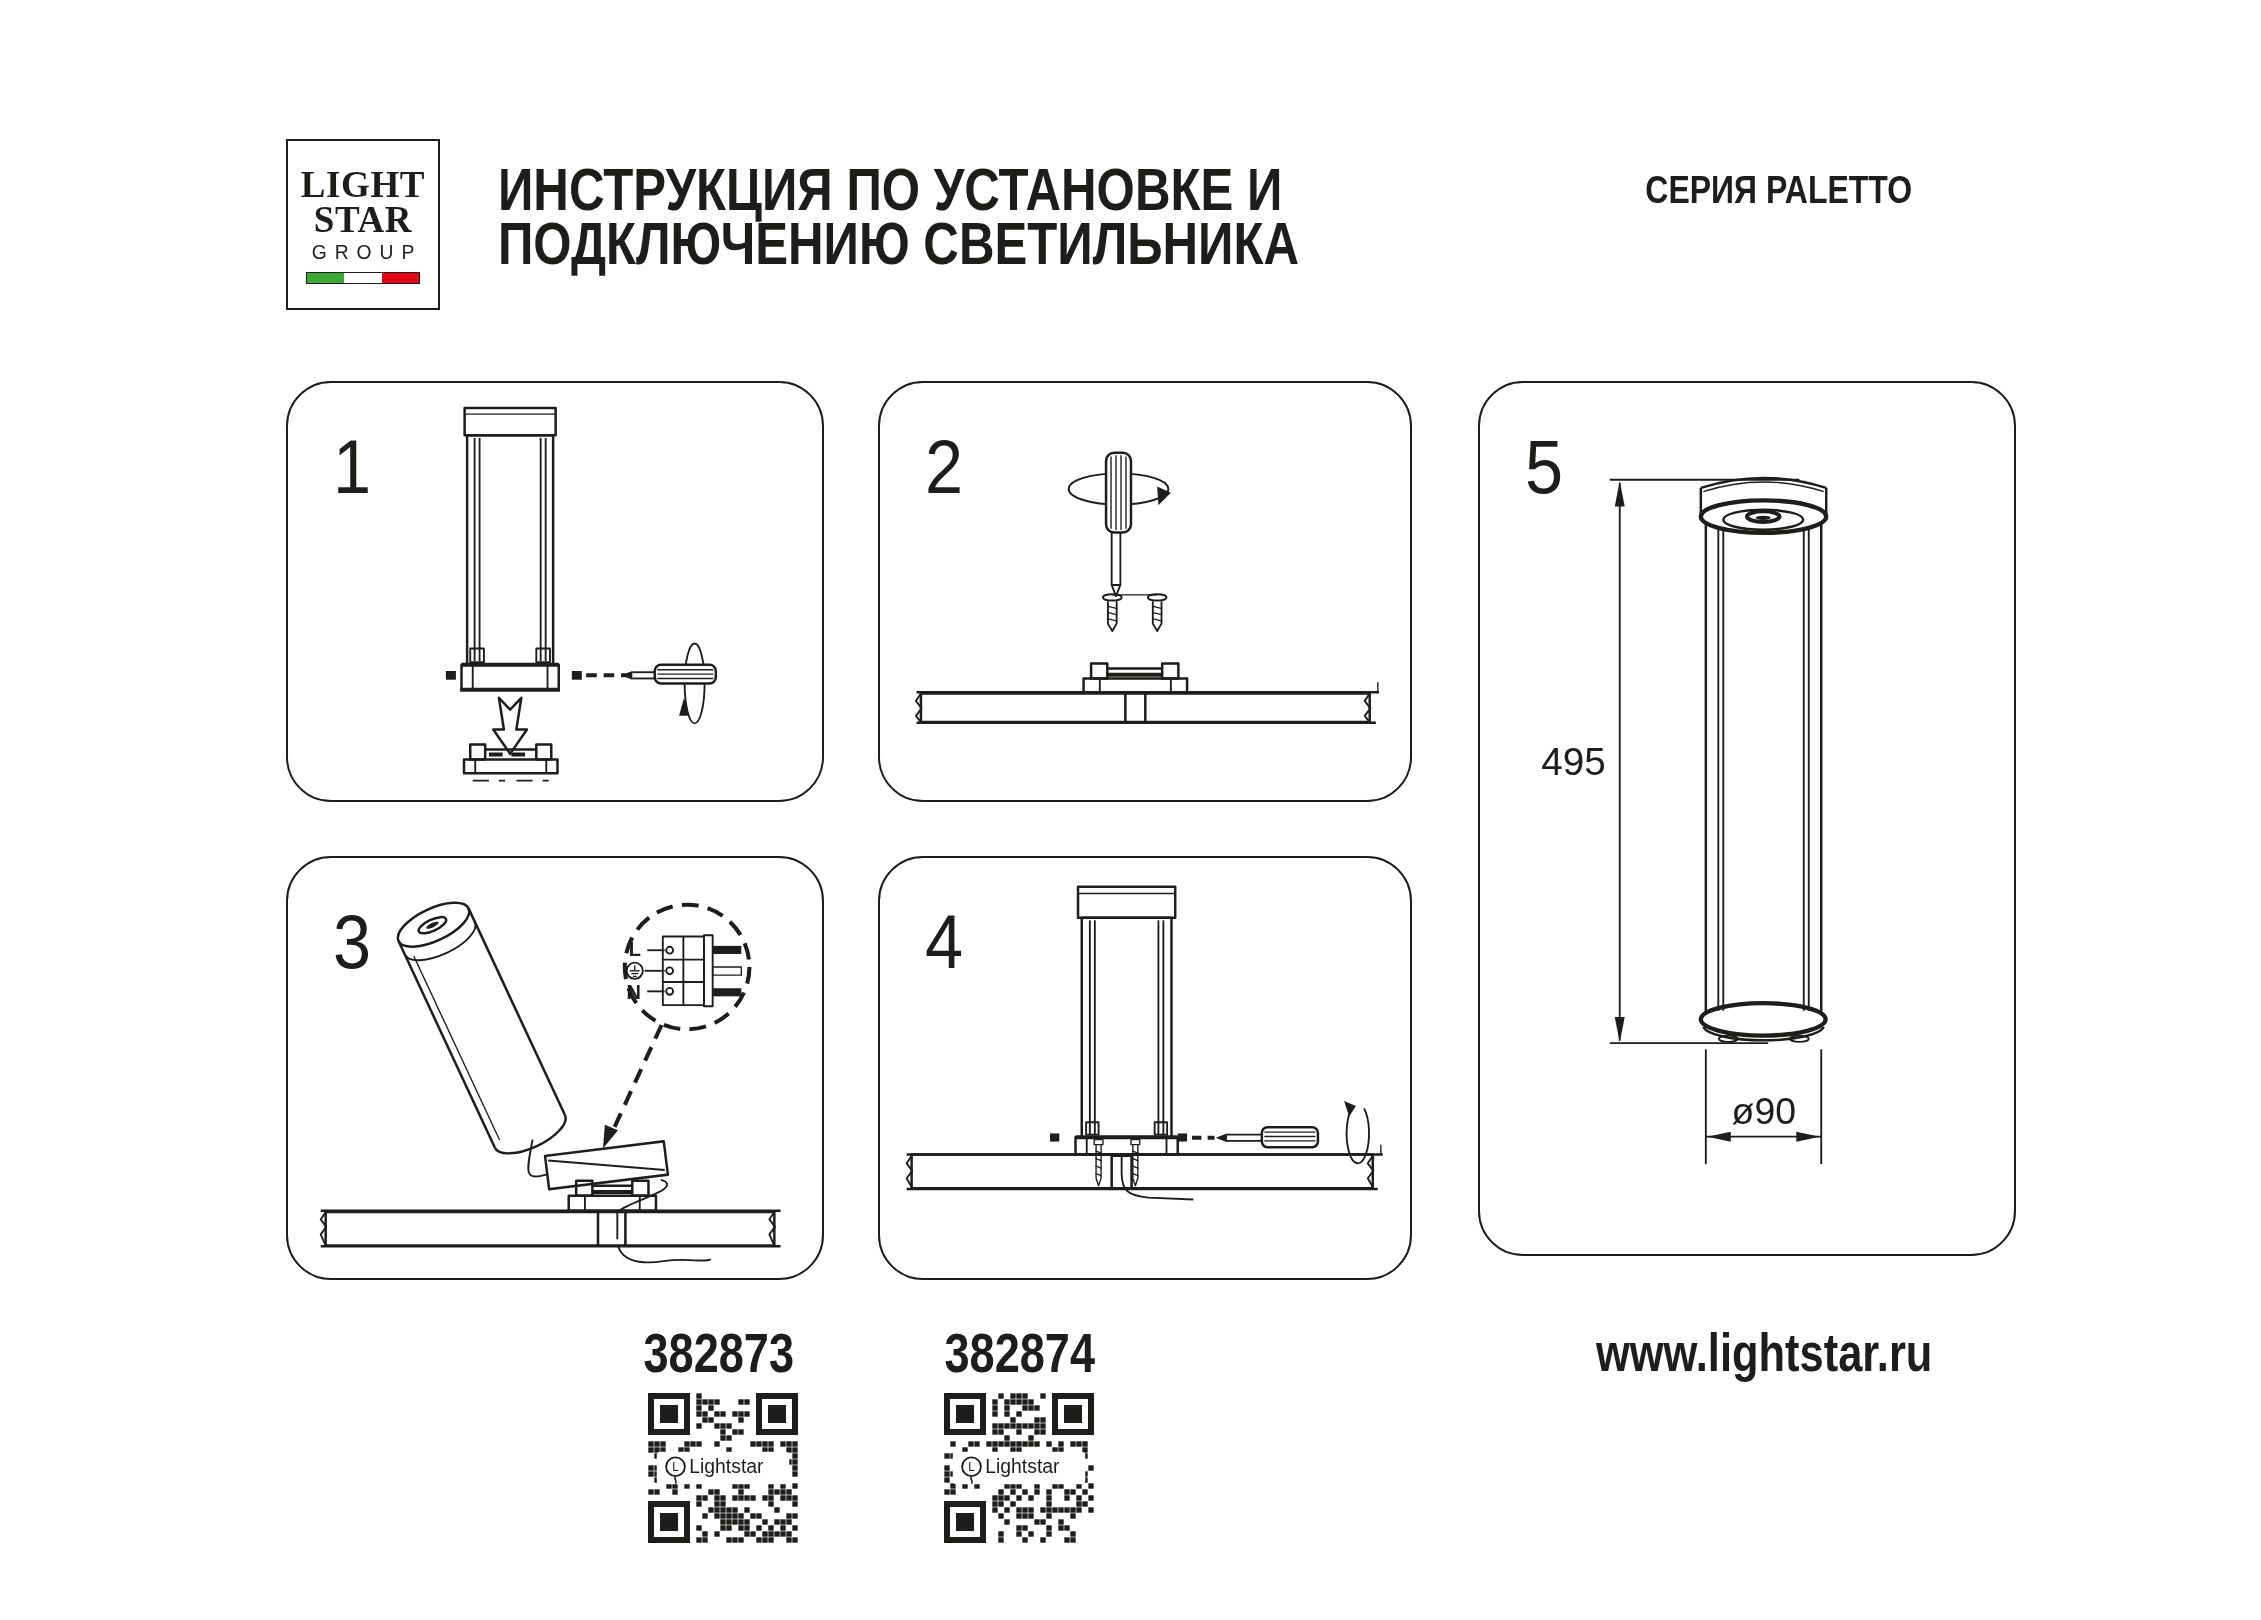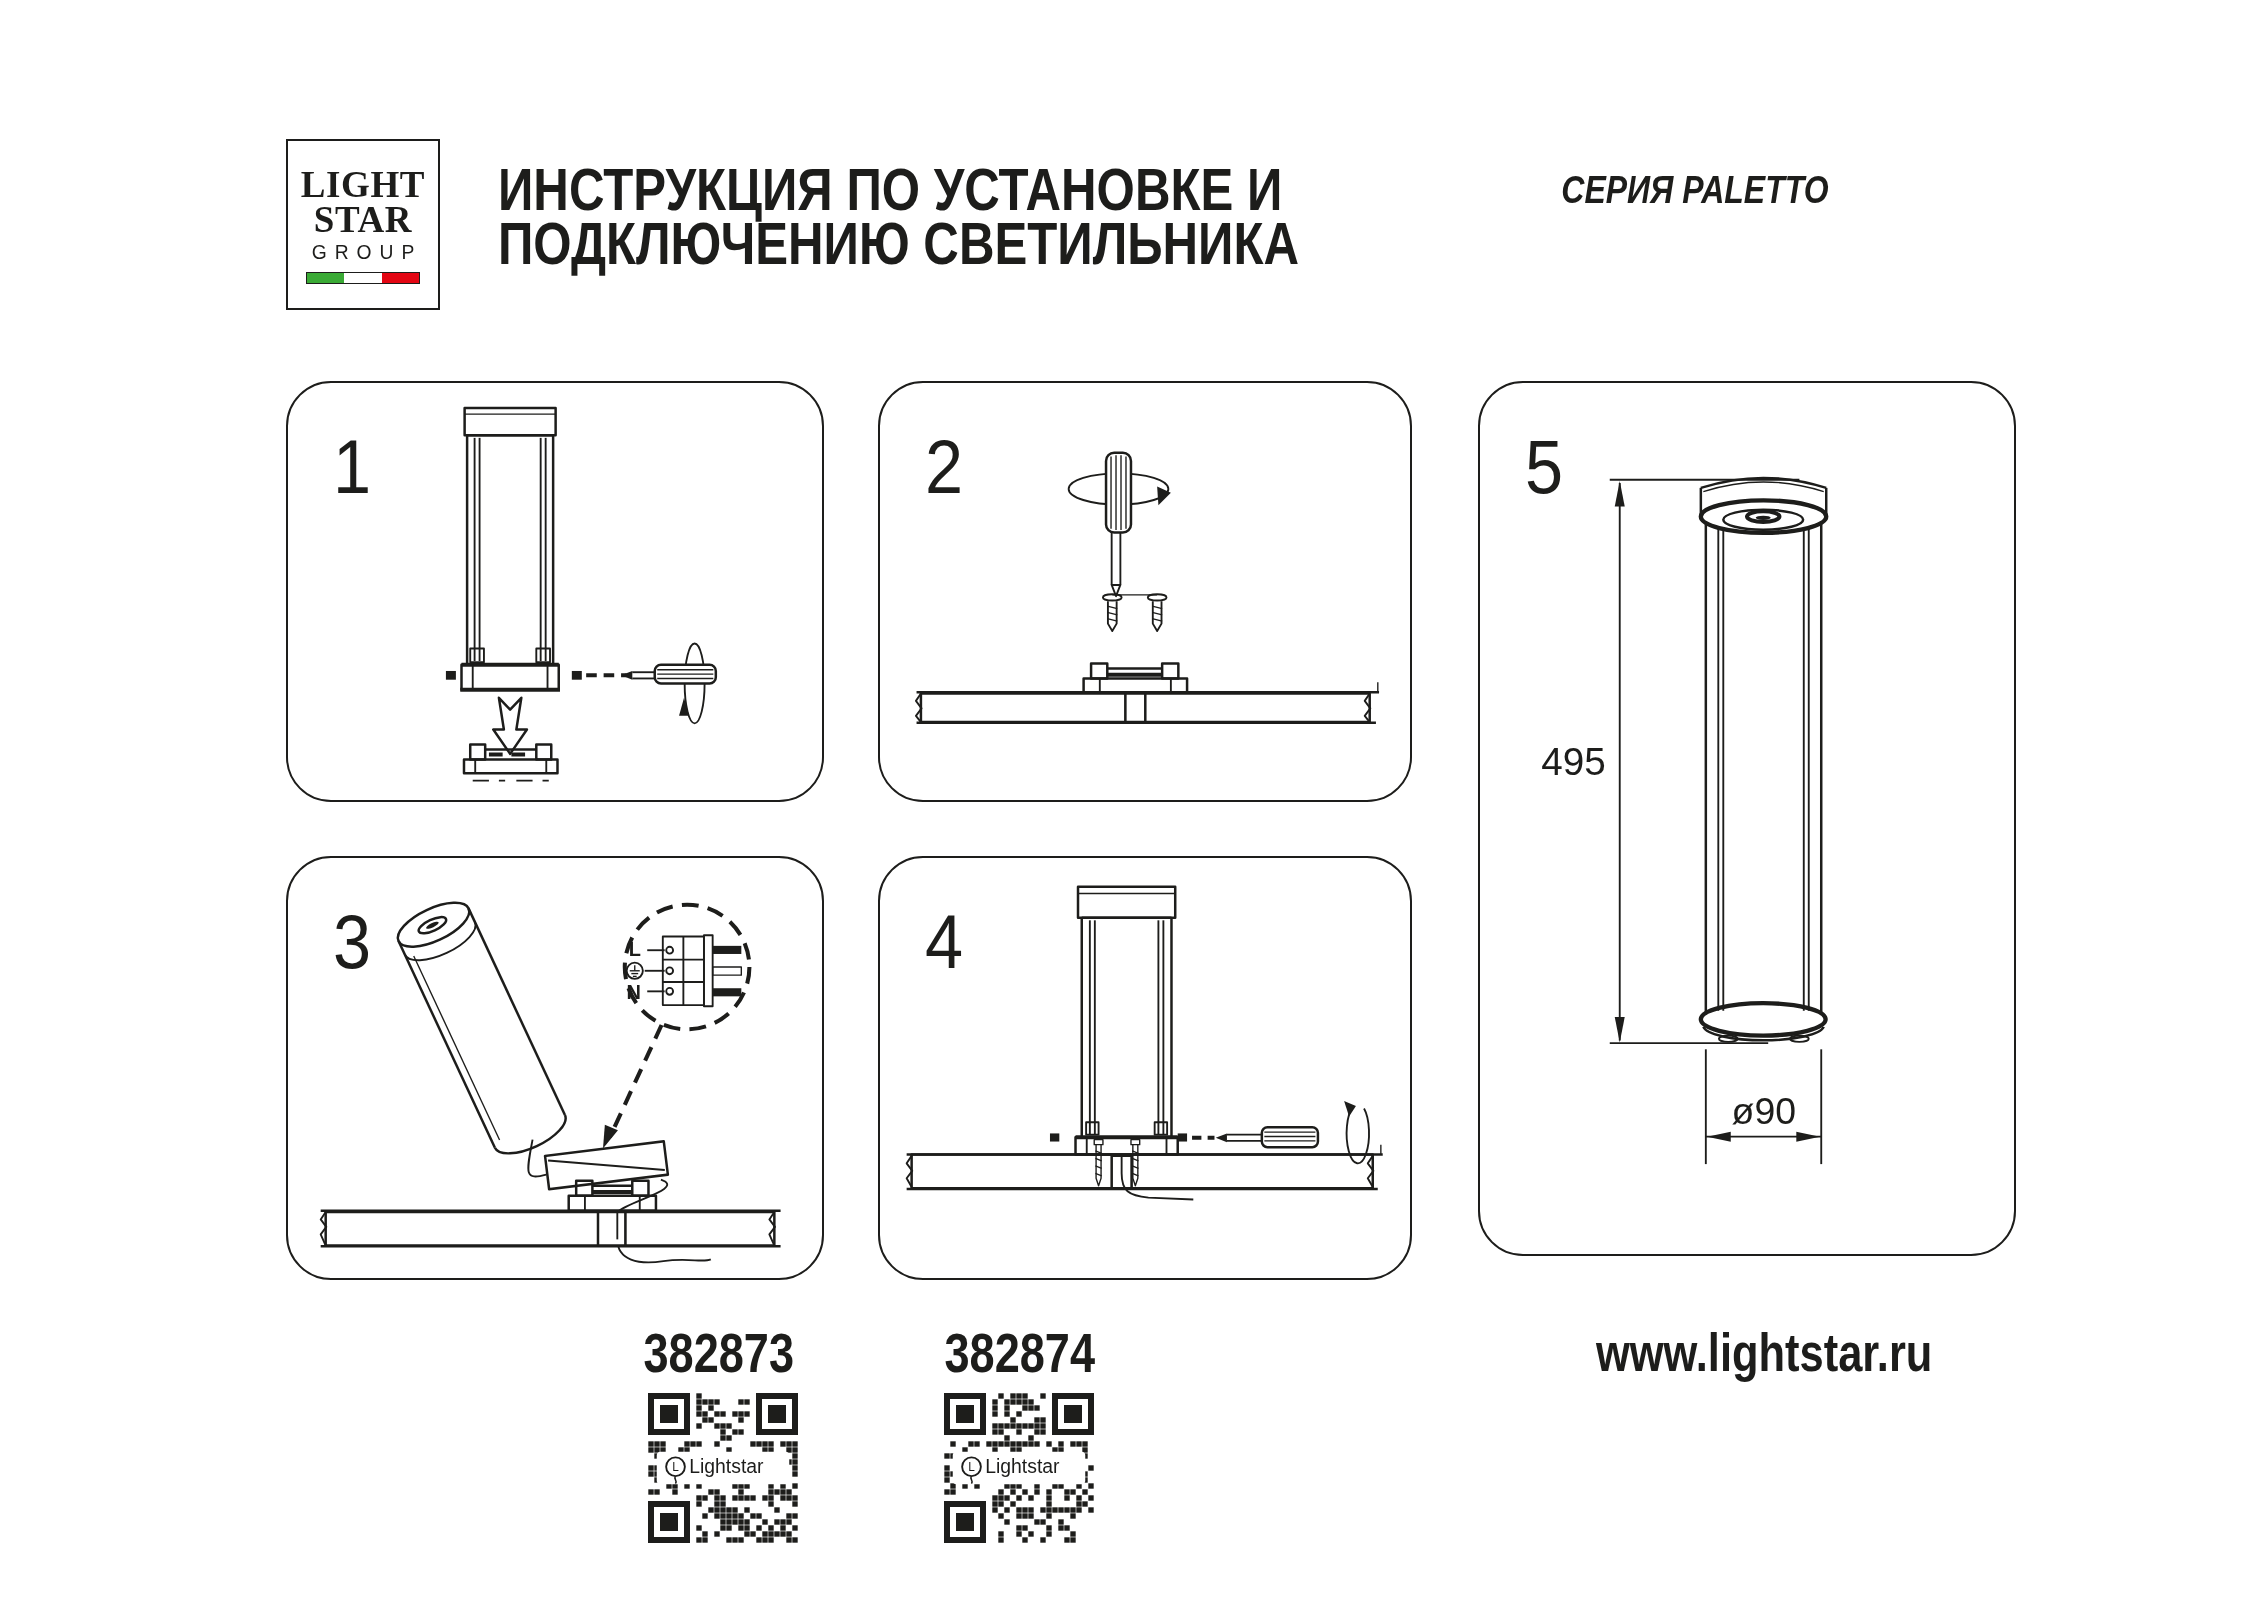--- a/index.html
+++ b/index.html
@@ -10,21 +10,21 @@
   .condc{display:inline-block;transform:scaleX(.82);transform-origin:center center;white-space:nowrap;}
 
   
   #logo-box{left:286px;top:139px;width:150px;height:167px;border:2.5px solid #1d1d1b;text-align:center;}
   #logo-box .serif{font-family:"Liberation Serif",serif;font-weight:700;font-size:37px;line-height:35px;letter-spacing:0.6px;}
   #logo-box .group{font-size:19.3px;font-weight:400;letter-spacing:8px;margin-top:5px;text-indent:8px;}
   #flag{width:112px;height:10px;margin:7.5px auto 0;border:1.2px solid #1d1d1b;display:flex;}
   #flag div{flex:1;}
 
   #title{left:498px;top:163px;font-size:60px;font-weight:700;line-height:54px;}
-  #series-art{left:1532px;top:170px;font-style:italic;}
+  #series-art{left:1616px;top:170px;}
   #series{font-size:39px;font-weight:700;line-height:39px;}
   #articles{font-size:51px;font-weight:700;line-height:51px;margin-top:13.7px;}
 
   
   .panel{border:2.5px solid #1d1d1b;border-radius:45px;background:#fff;}
   #p1{left:286px;top:381px;width:534px;height:417px;}
   #p2{left:878px;top:381px;width:530px;height:417px;}
   #p3{left:286px;top:856px;width:534px;height:420px;}
   #p4{left:878px;top:856px;width:530px;height:420px;}
   #p5{left:1478px;top:381px;width:534px;height:871px;}

